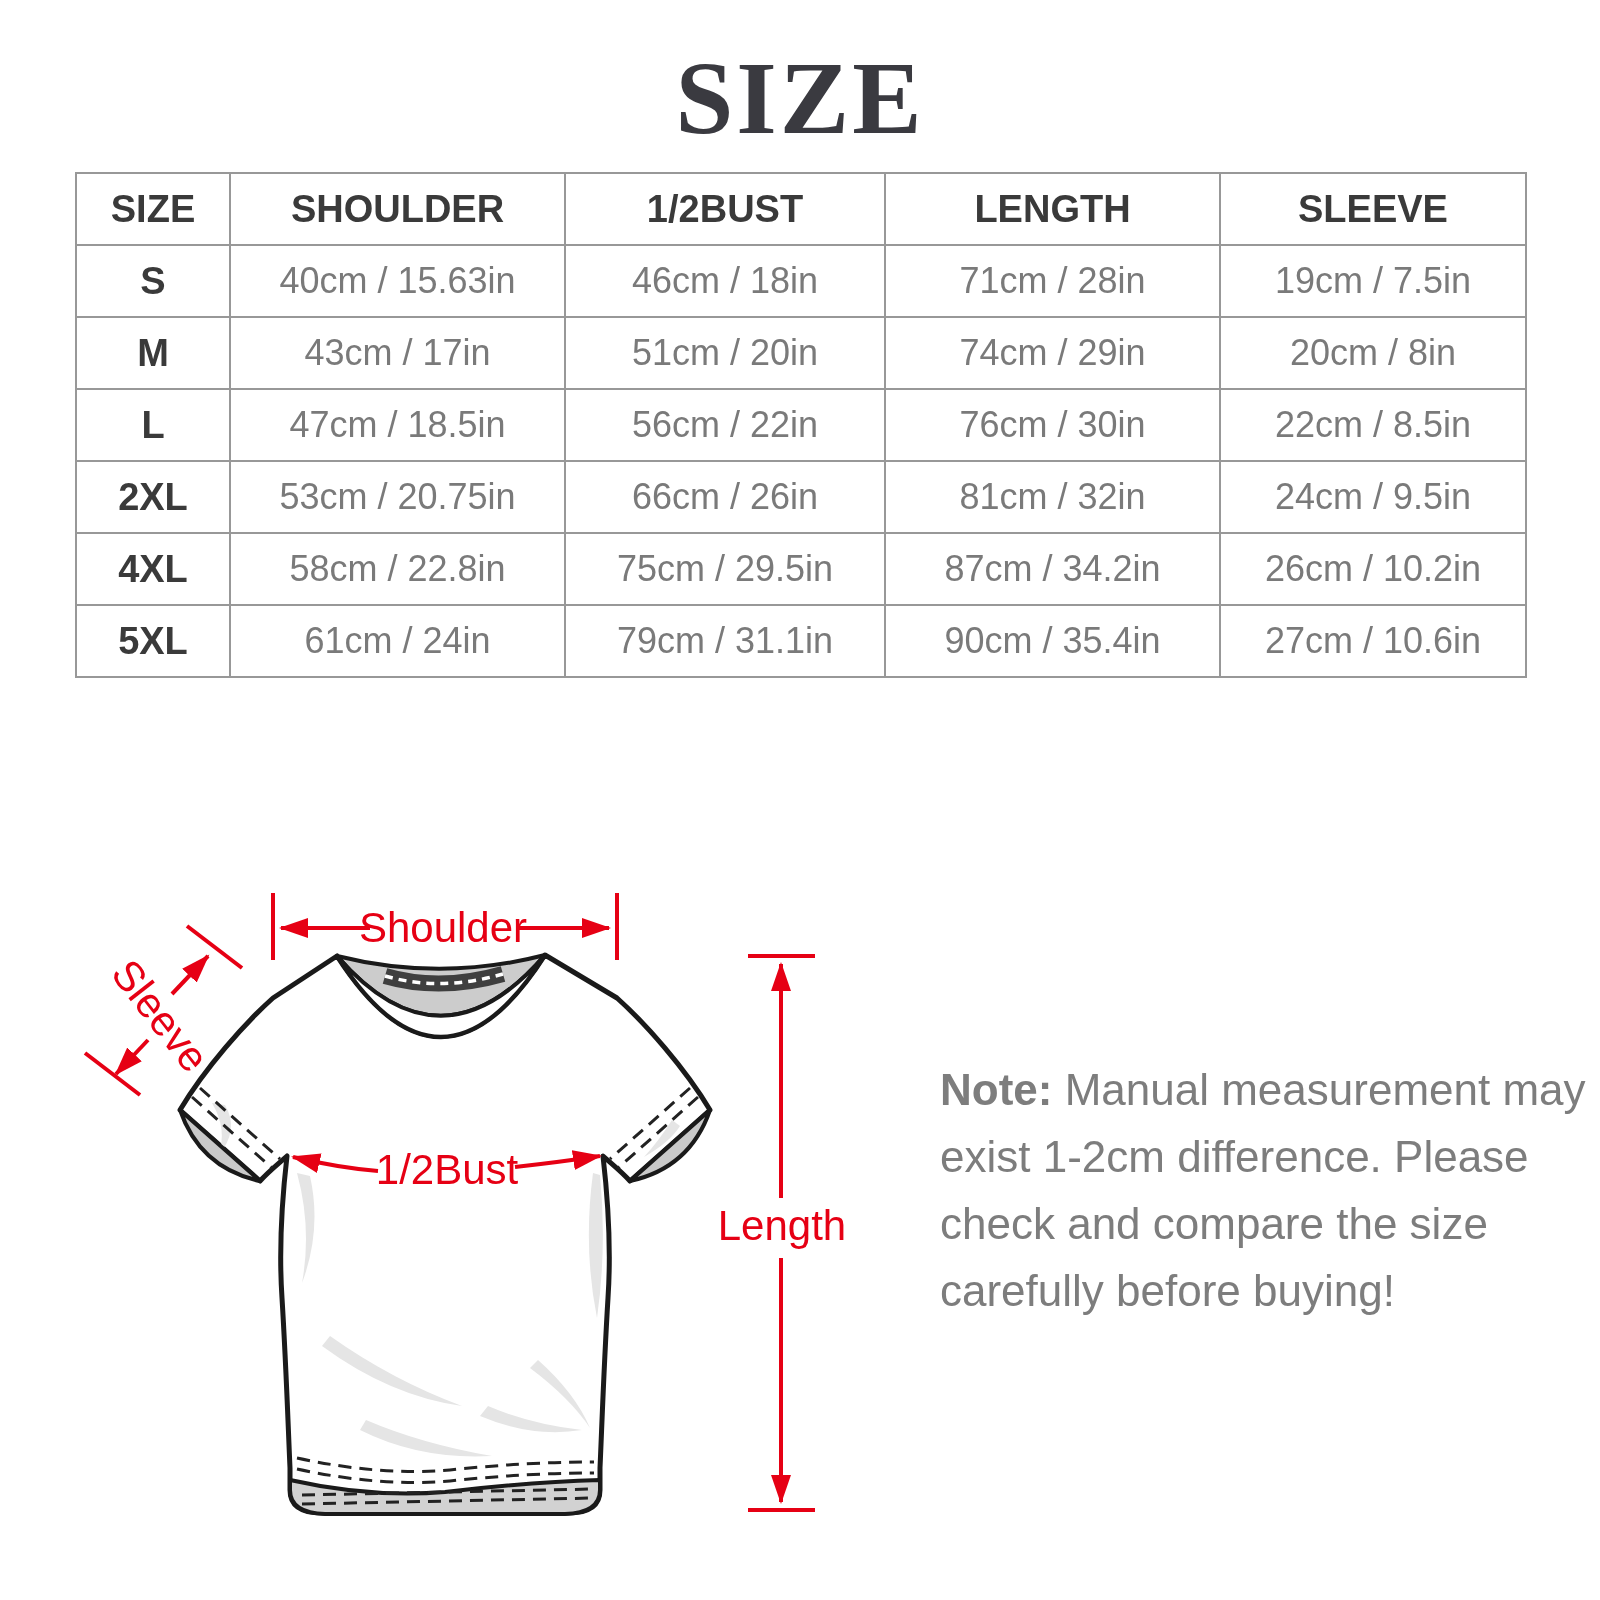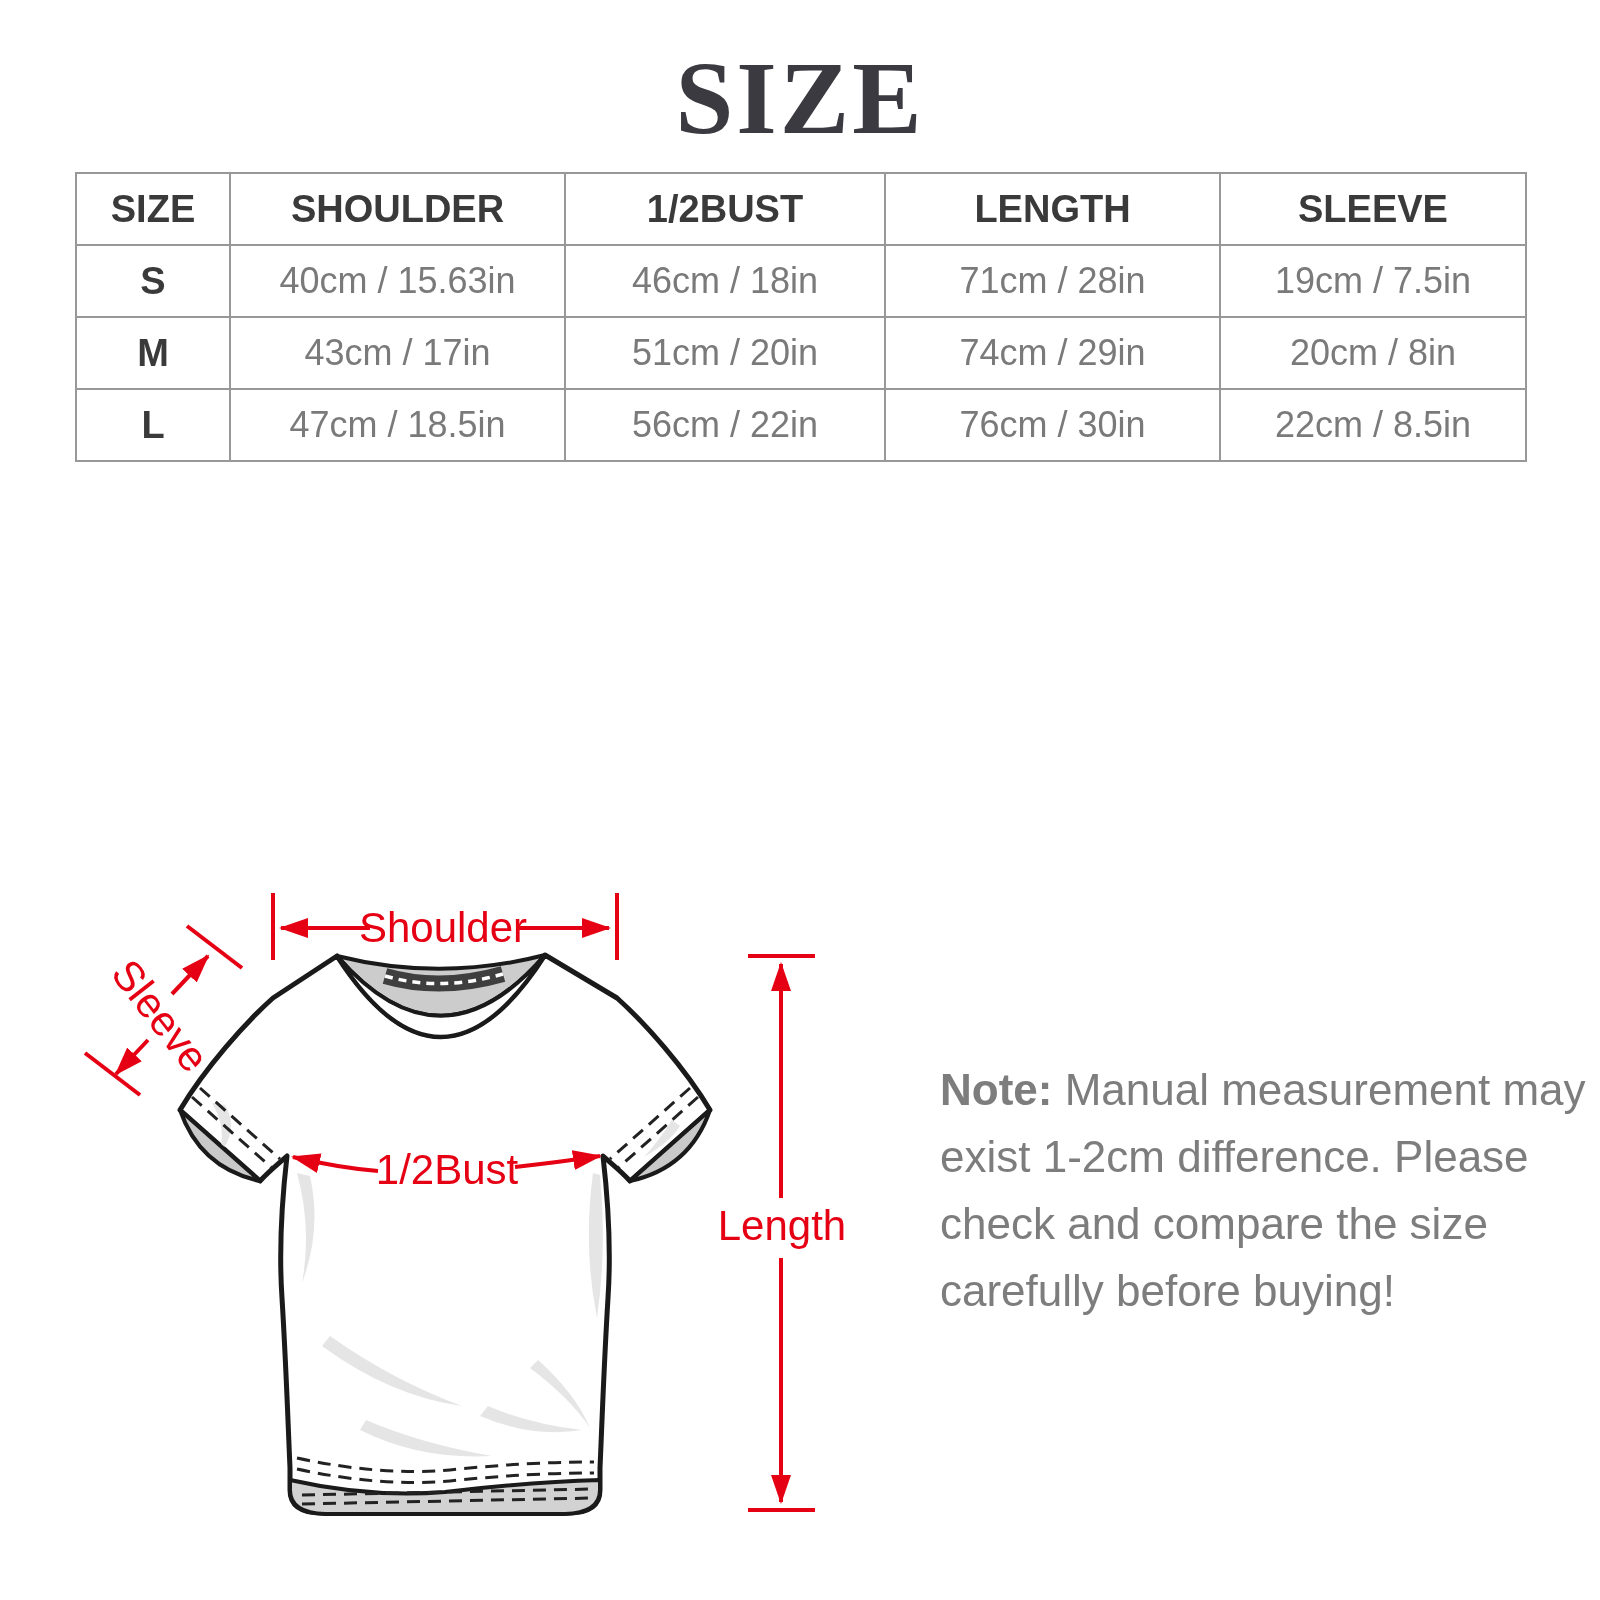--- a/index.html
+++ b/index.html
@@ -62,20 +62,41 @@
         <td class="val">51cm / 20in</td>
         <td class="val">74cm / 29in</td>
         <td class="val">20cm / 8in</td>
       </tr>
       <tr>
         <td class="size-col">L</td>
         <td class="val">47cm / 18.5in</td>
         <td class="val">56cm / 22in</td>
         <td class="val">76cm / 30in</td>
         <td class="val">22cm / 8.5in</td>
+      </tr>
+      <tr>
+        <td class="size-col">2XL</td>
+        <td class="val">53cm / 20.75in</td>
+        <td class="val">66cm / 26in</td>
+        <td class="val">81cm / 32in</td>
+        <td class="val">24cm / 9.5in</td>
+      </tr>
+      <tr>
+        <td class="size-col">4XL</td>
+        <td class="val">58cm / 22.8in</td>
+        <td class="val">75cm / 29.5in</td>
+        <td class="val">87cm / 34.2in</td>
+        <td class="val">26cm / 10.2in</td>
+      </tr>
+      <tr>
+        <td class="size-col">5XL</td>
+        <td class="val">61cm / 24in</td>
+        <td class="val">79cm / 31.1in</td>
+        <td class="val">90cm / 35.4in</td>
+        <td class="val">27cm / 10.6in</td>
       </tr>
     </tbody>
   </table>
 
   <svg class="diagram" width="820" height="700" viewBox="0 0 820 700">
     <defs>
       <marker id="arr" viewBox="0 0 30 22" refX="27" refY="11" markerWidth="30" markerHeight="22" orient="auto" markerUnits="userSpaceOnUse">
         <path d="M0,1 L29,11 L0,21 Z" fill="#e60014"></path>
       </marker>
     </defs>

